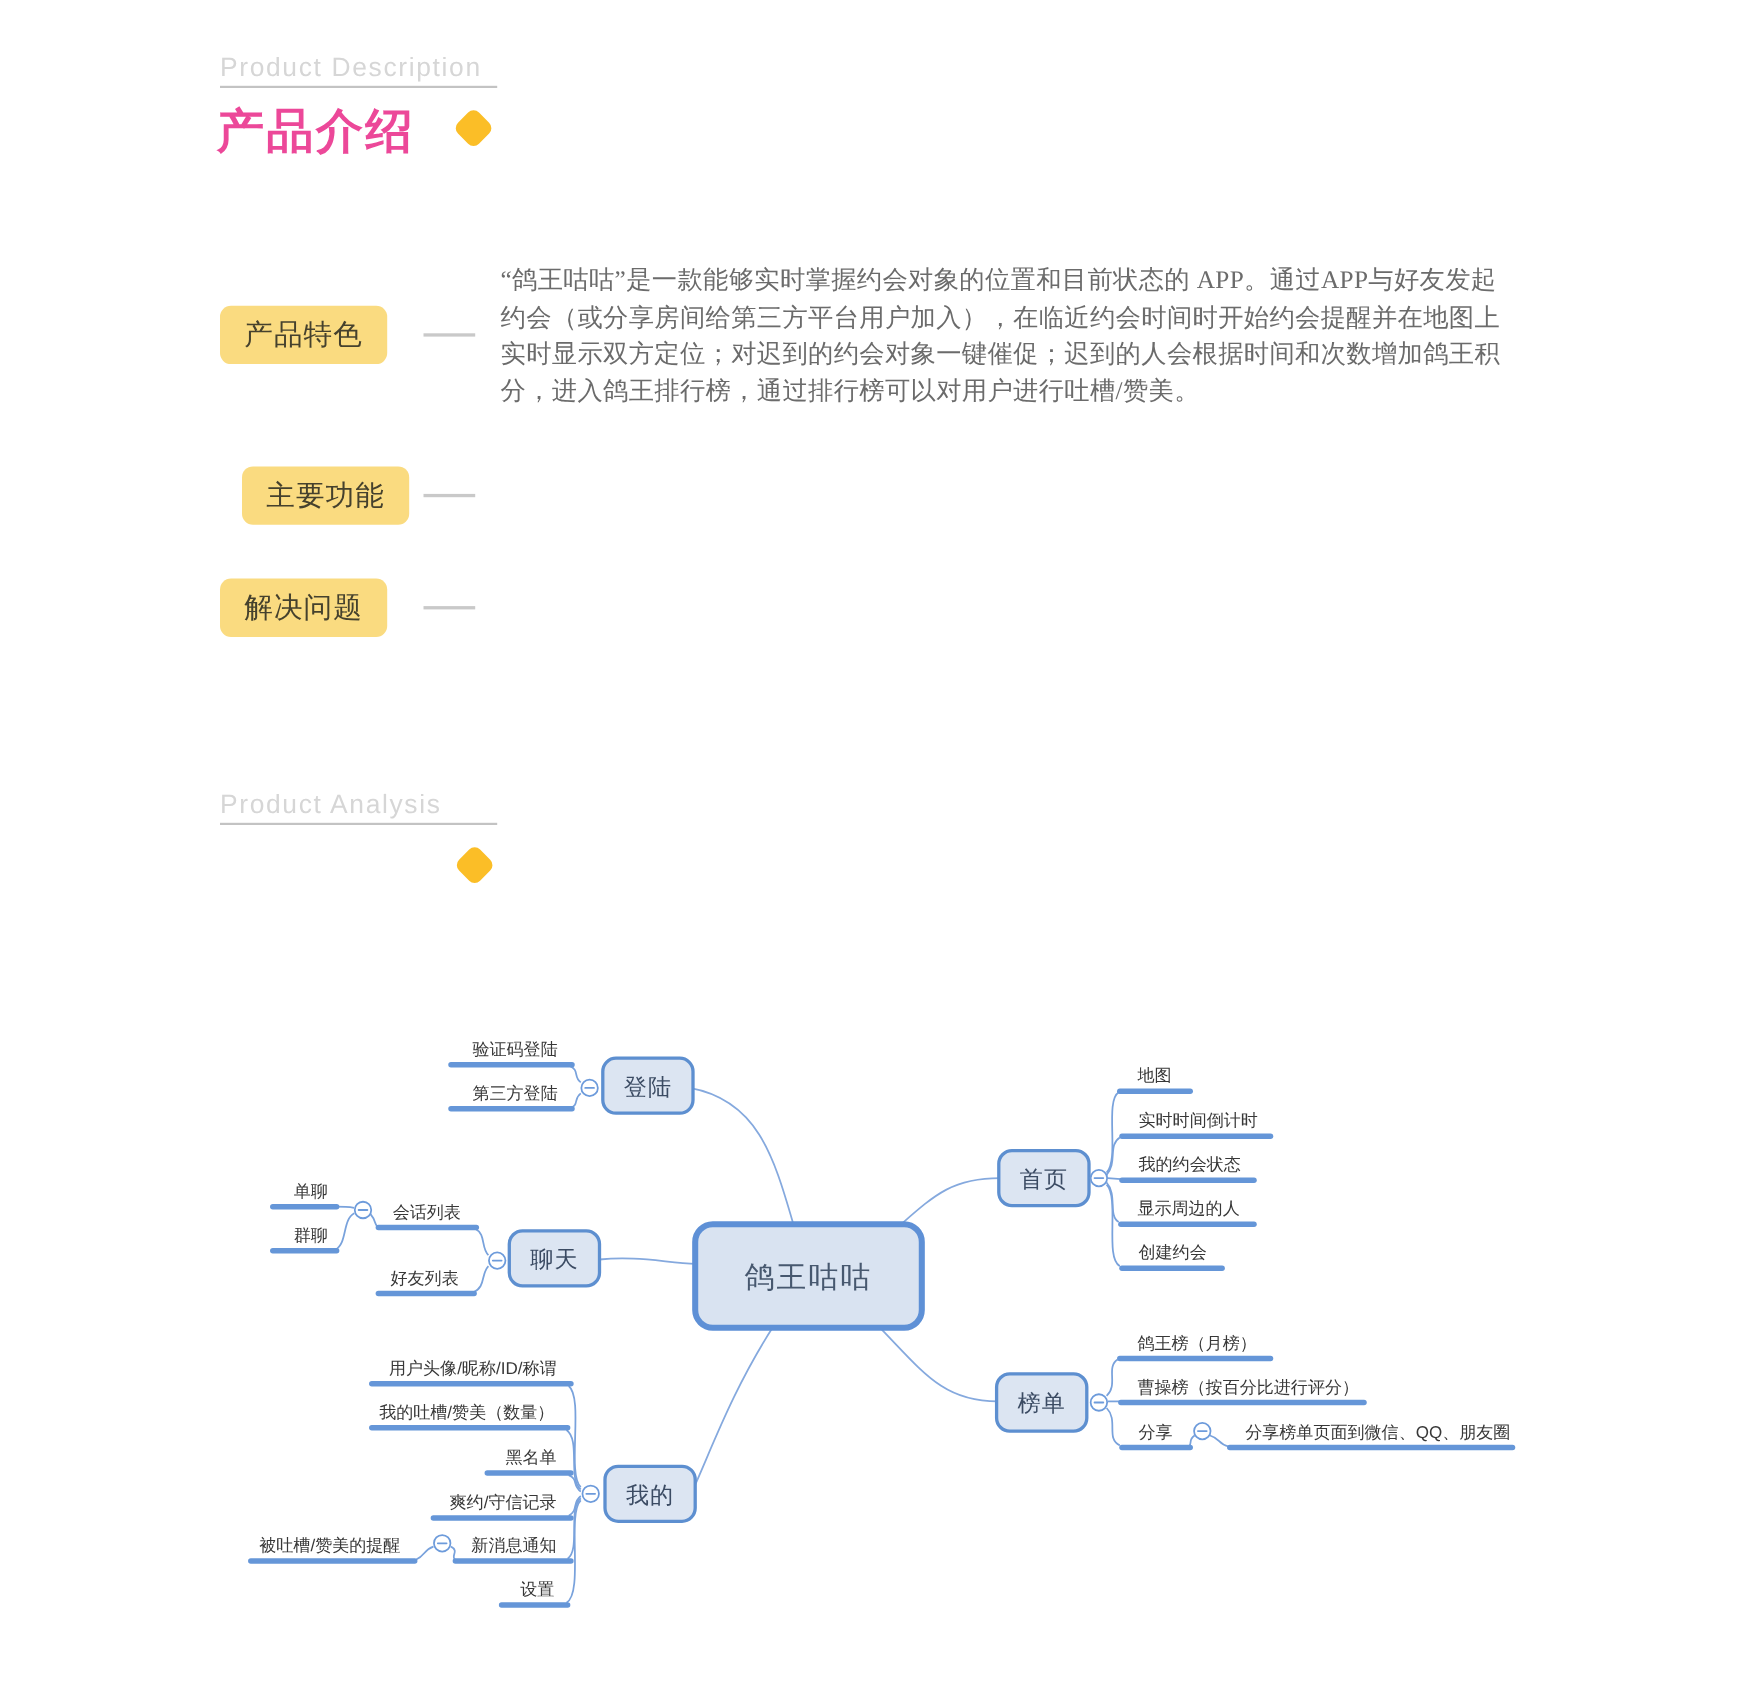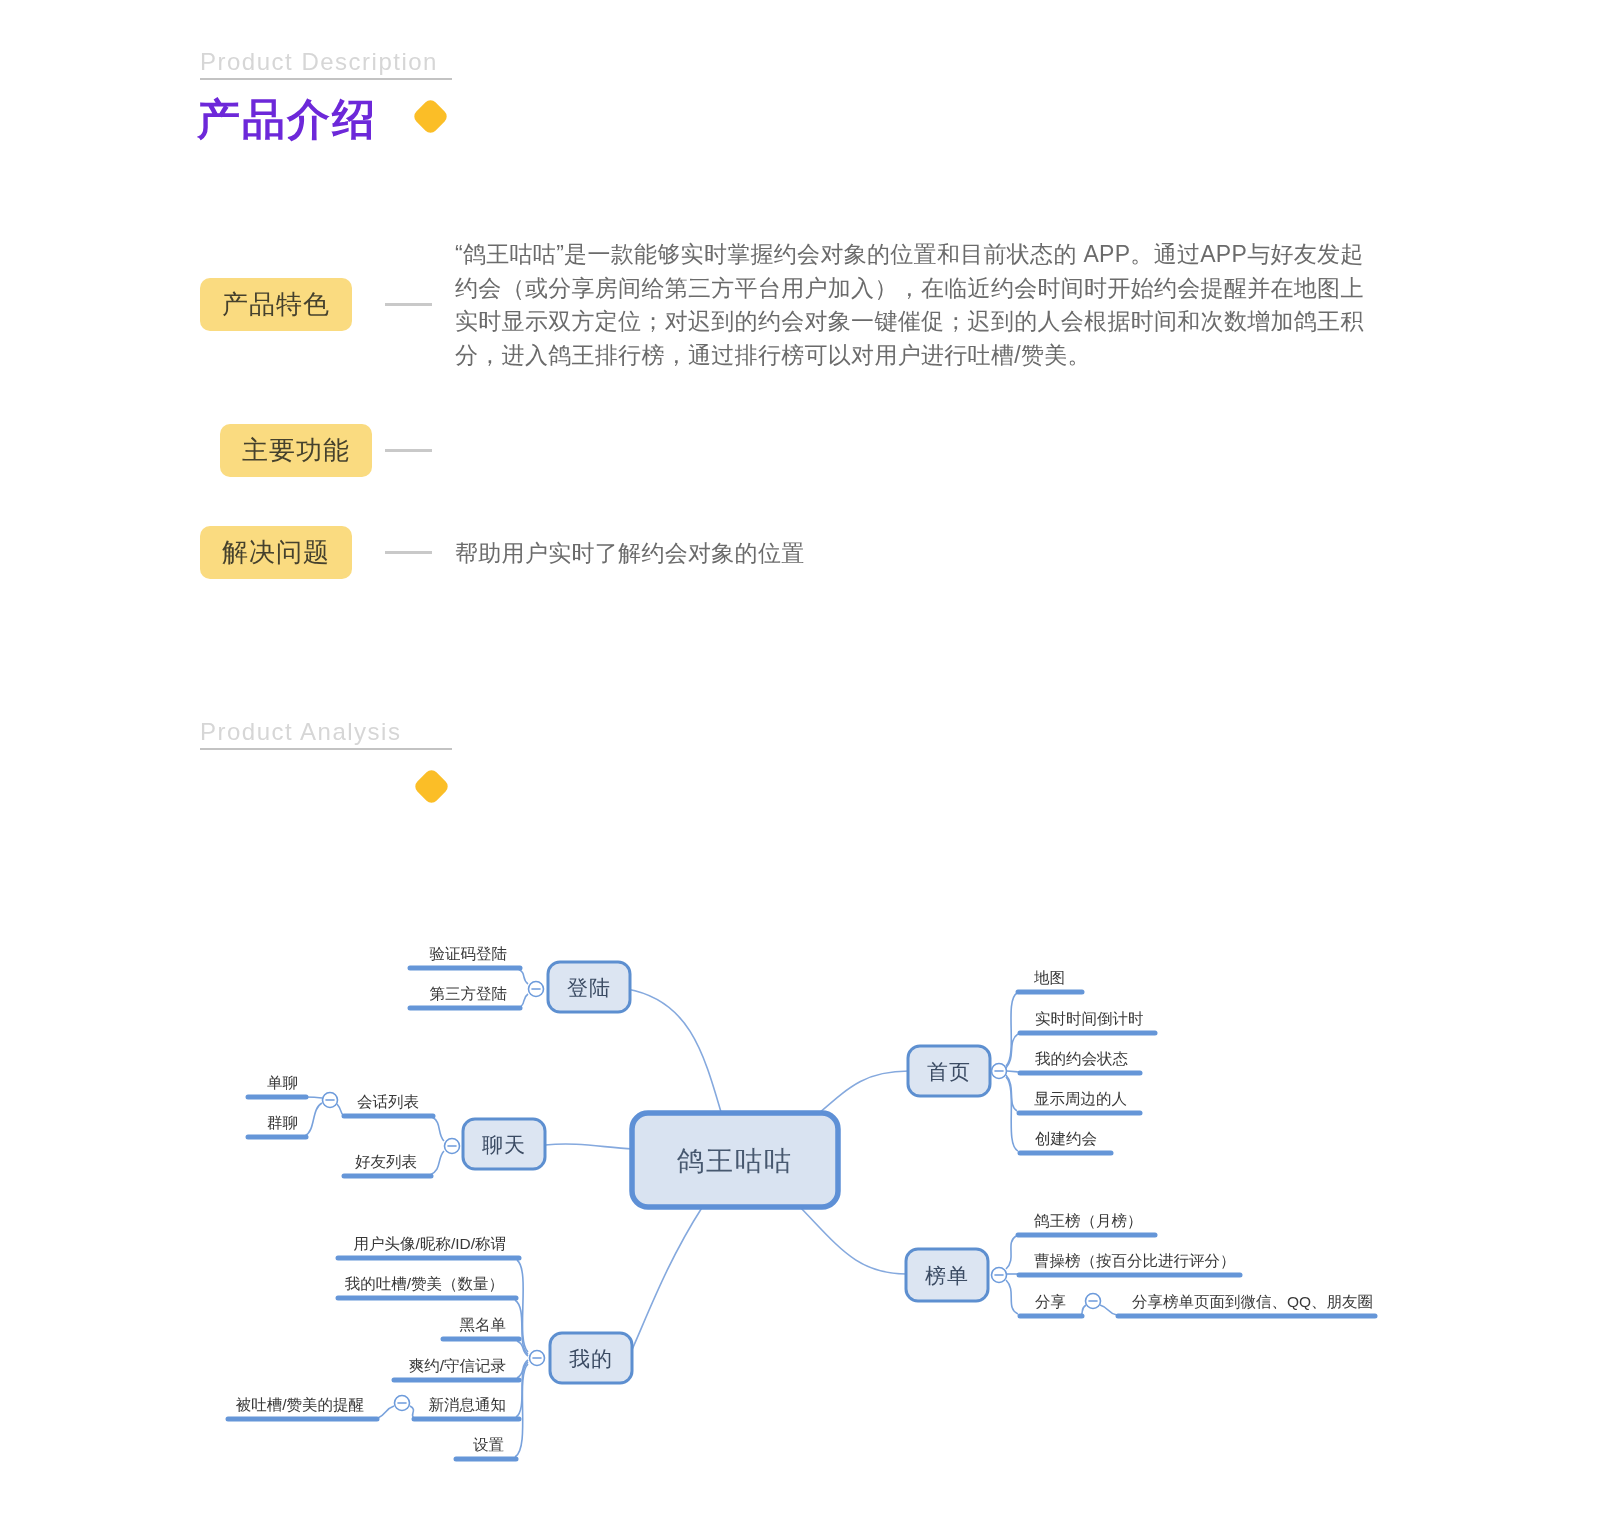--- a/index.html
+++ b/index.html
@@ -3,29 +3,29 @@
 <meta charset="utf-8">
 <style>
   html,body{margin:0;padding:0;background:#ffffff;}
   .page{
     position:relative;width:1600px;height:1539px;background:#ffffff;overflow:hidden;
     font-family:"Liberation Sans","DejaVu Sans",sans-serif;
   }
   .abs{position:absolute;}
   .eyebrow{font-size:24px;letter-spacing:1.5px;color:#d6d6d6;font-weight:400;}
   .rule{width:252px;height:2px;background:#c3c3c3;}
-  .sec-title{font-size:43px;font-weight:700;color:#6d28d9;letter-spacing:2px;text-align:center;}
+  .sec-title{font-size:43px;font-weight:700;color:#ec4899;letter-spacing:2px;text-align:center;}
   .diamond{width:27px;height:27px;background:#FBBE27;border-radius:7px;transform:rotate(45deg);display:inline-block;}
   .tag{
     width:152px;height:53px;background:#FADB80;border-radius:10px;
     display:flex;align-items:center;justify-content:center;
     font-size:26px;color:#45412d;font-weight:500;letter-spacing:1px;
   }
   .dash{width:47px;height:2.5px;background:#c9c9c9;}
-  .body-text{font-size:23px;line-height:33.5px;color:#6b6b6b;letter-spacing:0.3px;}
+  .body-text{font-size:23px;line-height:33.5px;color:#6b6b6b;letter-spacing:0.3px;font-family:Liberation Serif, serif;}
   .p-wide{width:928px;}
   
   .leaf-label{font-size:15.5px;fill:#383838;font-weight:500;}
   .node-label{font-size:21px;fill:#3b4b63;font-weight:500;text-anchor:middle;letter-spacing:1px;}
   .root-label{font-size:27px;fill:#47586f;font-weight:500;text-anchor:middle;letter-spacing:2px;}
   .curve{stroke:#85a9de;stroke-width:1.6;fill:none;}
   .hook{stroke:#79a2dc;stroke-width:1.6;fill:none;}
   .uline{stroke:#6596d8;stroke-width:5;fill:none;stroke-linecap:round;}
   .node-rect{fill:#dce5f2;stroke:#5d8fd0;stroke-width:3;}
   .root-rect{fill:#d9e3f1;stroke:#5e90d6;stroke-width:5.5;}
@@ -44,21 +44,20 @@
 
   <div class="abs tag" style="left:200px;top:278px;">产品特色</div>
   <div class="abs dash" style="left:385px;top:303px;"></div>
   <div class="abs body-text p-wide" style="left:455px;top:238px;">“鸽王咕咕”是一款能够实时掌握约会对象的位置和目前状态的 APP。通过APP与好友发起约会（或分享房间给第三方平台用户加入），在临近约会时间时开始约会提醒并在地图上实时显示双方定位；对迟到的约会对象一键催促；迟到的人会根据时间和次数增加鸽王积分，进入鸽王排行榜，通过排行榜可以对用户进行吐槽/赞美。</div>
 
   <div class="abs tag" style="left:200px;top:424px;margin-left:20px;">主要功能</div>
   <div class="abs dash" style="left:385px;top:449px;"></div>
 
   <div class="abs tag" style="left:200px;top:526px;">解决问题</div>
   <div class="abs dash" style="left:385px;top:551px;"></div>
-  <div class="abs body-text" style="left:455px;top:537px;">帮助用户实时了解约会对象的位置</div>
 
   <div class="abs eyebrow" style="left:200px;top:718px;">Product Analysis</div>
   <div class="abs rule" style="left:200px;top:748px;"></div>
   <span class="abs diamond" style="left:418px;top:773px;"></span>
 
   <svg class="abs" style="left:0;top:0;" width="1600" height="1539" viewBox="0 0 1600 1539">
 
     <g>
       <path class="curve" d="M 627 989 C 688 1000 703 1050 721 1112"></path>
       <path class="curve" d="M 545 1145 C 578 1142 600 1147 633 1149"></path>

